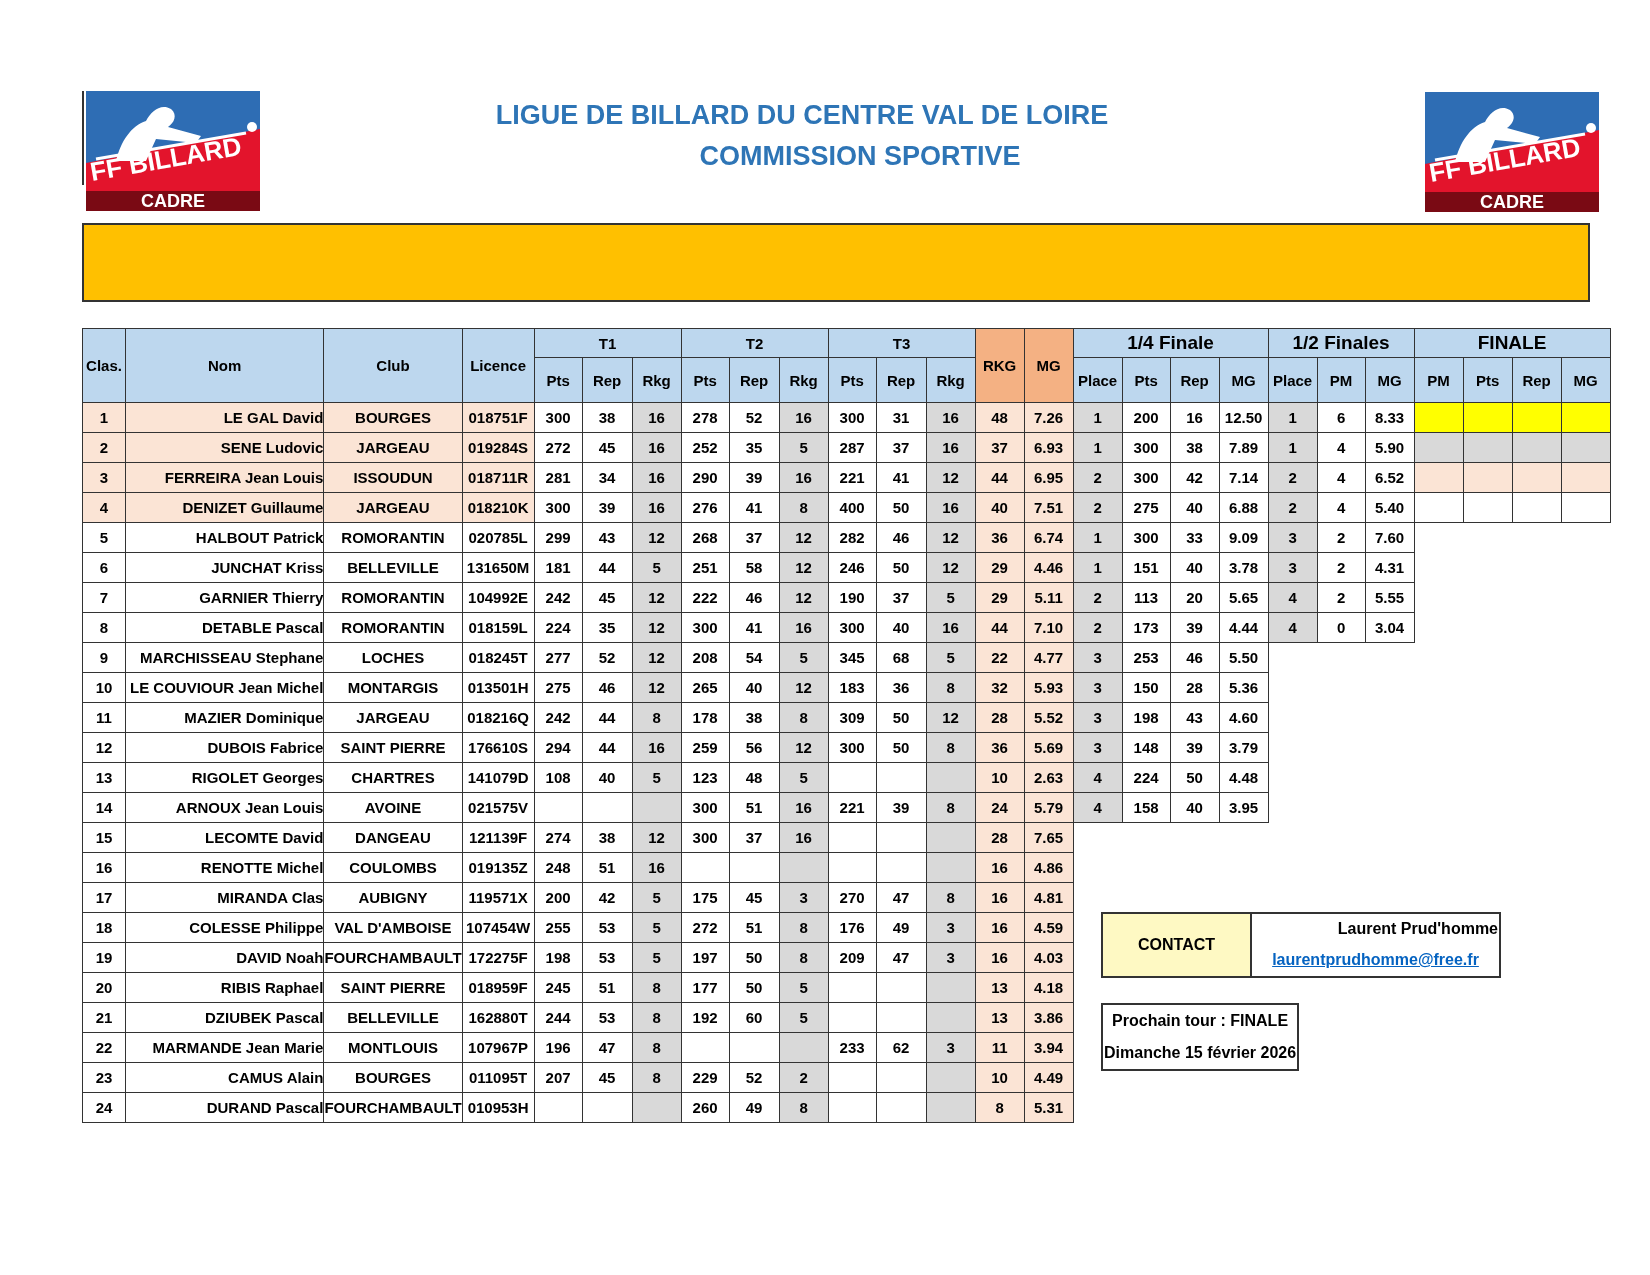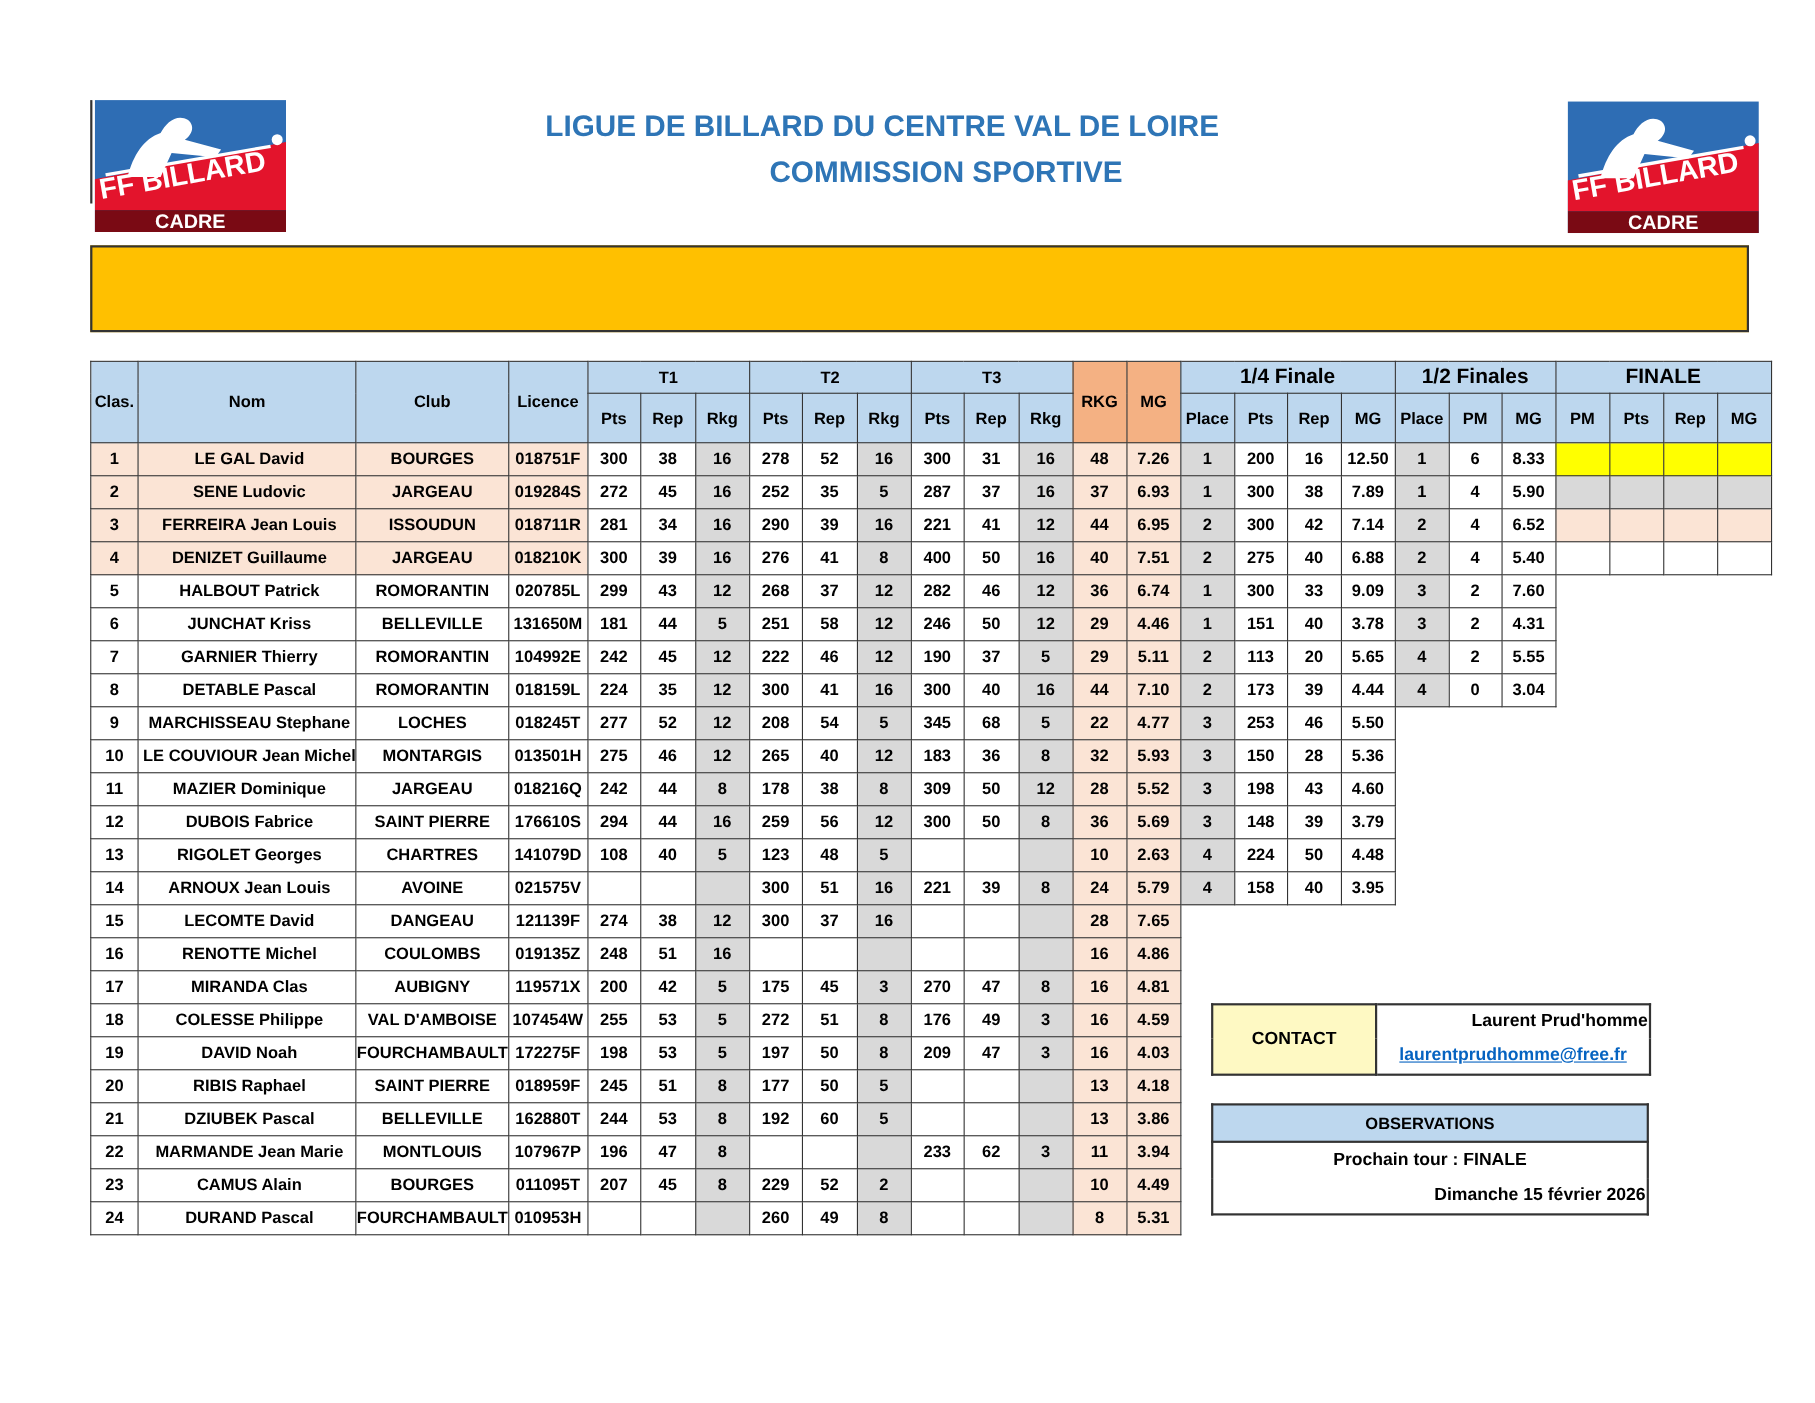--- a/index.html
+++ b/index.html
@@ -13,21 +13,21 @@
   .league.l1{top:100px;left:-23px;}
   .league.l2{top:141px;left:35px;}
   .banner{position:absolute;left:82px;top:223px;width:1508px;height:79px;background:#ffc000;border:2px solid #333;box-sizing:border-box;text-align:center;font-weight:bold;}
   .banner .s1{font-size:27px;position:absolute;left:0;right:0;top:4px;}
   .banner .s2{font-size:27px;position:absolute;left:0;right:0;top:42px;}
   table.main{position:absolute;left:82px;top:328px;border-collapse:collapse;font-weight:bold;font-size:15px;}
   table.main td, table.main th{border:1.5px solid #333;text-align:center;padding:0;height:29px;box-sizing:border-box;}
   table.main th{background:#bdd7ee;font-size:15px;}
   table.main th.big{font-size:19px;}
   table.main th.orange{background:#f4b183;}
-  table.main td.name{text-align:center;padding-left:4px;white-space:nowrap;margin-top:35px;}
+  table.main td.name{text-align:right;padding-left:4px;white-space:nowrap;margin-top:35px;}
   .pink{background:#fbe4d5;}
   .gray{background:#d9d9d9;}
   .yellow{background:#ffff00;}
   .white{background:#fff;}
   td.nob{border:none !important;background:transparent;}
   table.box{position:absolute;border-collapse:collapse;font-weight:bold;font-size:16px;}
   table.box td{border:2px solid #333;text-align:center;}
   .contact{left:1101px;top:912px;}
   .obs{left:1101px;top:1003px;}
   .email{color:#0563c1;text-decoration:underline;}
@@ -817,23 +817,20 @@
     <td style="width:245px;height:28px;border-bottom:none;text-align:right;">Laurent Prud'homme</td>
   </tr>
   <tr>
     <td style="height:30px;border-top:none;"><span class="email">laurentprudhomme@free.fr</span></td>
   </tr>
 </tbody>
   </table>
 
 <table class="box obs">
   <tbody>
-      <tr>
-        <td style="width:392px;height:30px;background:#bdd7ee;font-size:15px;">OBSERVATIONS</td>
-      </tr>
   <tr>
         <td style="height:30px;border-bottom:none;">Prochain tour : FINALE</td>
       </tr>
   <tr>
         <td style="height:30px;border-top:none;text-align:right;">Dimanche 15 février 2026</td>
       </tr>
 </tbody>
   </table>
 
 </body></html>

